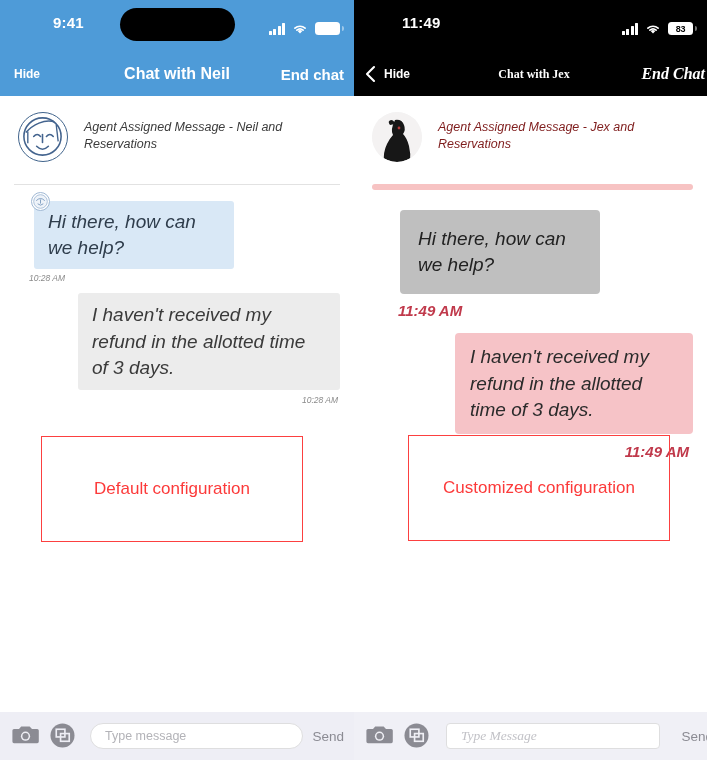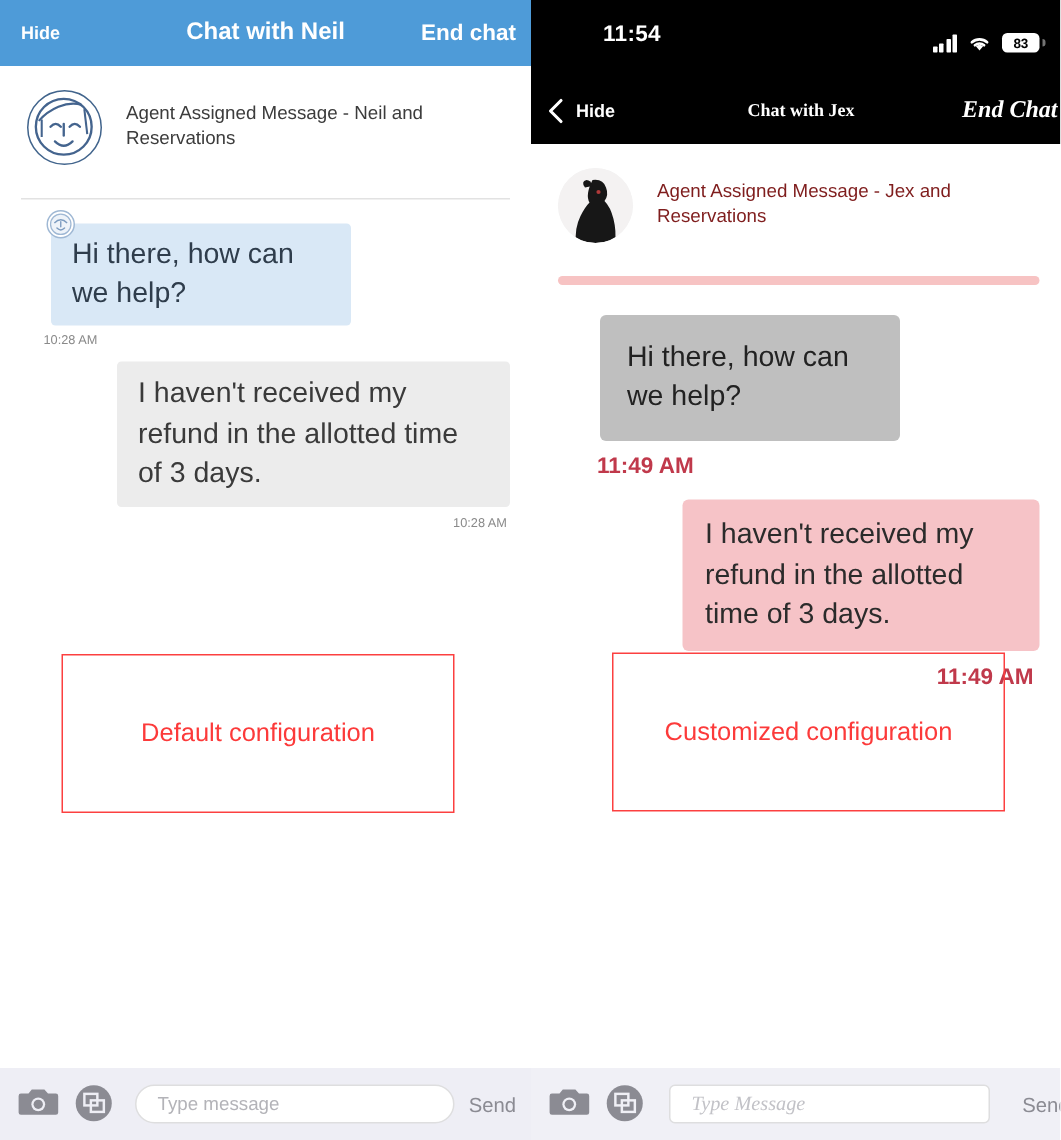--- a/index.html
+++ b/index.html
@@ -180,20 +180,21 @@
     font-style: italic;
     font-size: 16px;
     right: 2px;
   }
 
   
   .chatbody {
     position: relative;
     background: #ffffff;
     height: 616px;
+    font-style: italic;
   }
 
   .assigned {
     display: flex;
     align-items: flex-start;
     padding: 16px 14px 0 18px;
   }
   .avatar {
     width: 50px;
     height: 50px;
@@ -394,20 +395,42 @@
     right: -6px;
   }
 </style>
 </head>
 <body>
 
 <div class="stage">
 
   <div class="panel panel-left">
 
+    <div class="statusbar sb-left">
+      <div class="sb-time">9:41</div>
+      <div class="island"></div>
+      <div class="sb-icons">
+        <span class="bars">
+            <i></i>
+            <i></i>
+            <i></i>
+            <i></i>
+          </span>
+        <span class="wifi">
+          <svg width="16" height="12" viewBox="0 0 16 12">
+            <path d="M8 10.6 L5.6 7.9 a3.7 3.7 0 0 1 4.8 0 Z" fill="#fff"></path>
+            <path d="M2.9 5.2 a7.6 7.6 0 0 1 10.2 0" stroke="#fff" stroke-width="1.7" fill="none" stroke-linecap="round"></path>
+            <path d="M4.9 7.2 a4.8 4.8 0 0 1 6.2 0" stroke="#fff" stroke-width="1.7" fill="none" stroke-linecap="round"></path>
+          </svg>
+        </span>
+        <span class="batt">
+          <span class="batt-num"></span>
+        </span>
+      </div>
+    </div>
 
     <div class="navbar nav-left">
       <div class="nav-hide">Hide</div>
       <div class="nav-title">Chat with Neil</div>
       <div class="nav-end">End chat</div>
     </div>
 
     <div class="chatbody">
 
       <div class="assigned">
@@ -469,21 +492,21 @@
       <div class="type-field">
         <span>Type message</span>
       </div>
       <div class="send-btn">Send</div>
     </div>
   </div>
 
   <div class="panel panel-right">
 
     <div class="statusbar sb-right">
-      <div class="sb-time">11:54</div>
+      <div class="sb-time">11:49</div>
       <div class="sb-icons">
         <span class="bars">
             <i></i>
             <i></i>
             <i></i>
             <i></i>
           </span>
         <span class="wifi">
           <svg width="16" height="12" viewBox="0 0 16 12">
             <path d="M8 10.6 L5.6 7.9 a3.7 3.7 0 0 1 4.8 0 Z" fill="#fff"></path>

